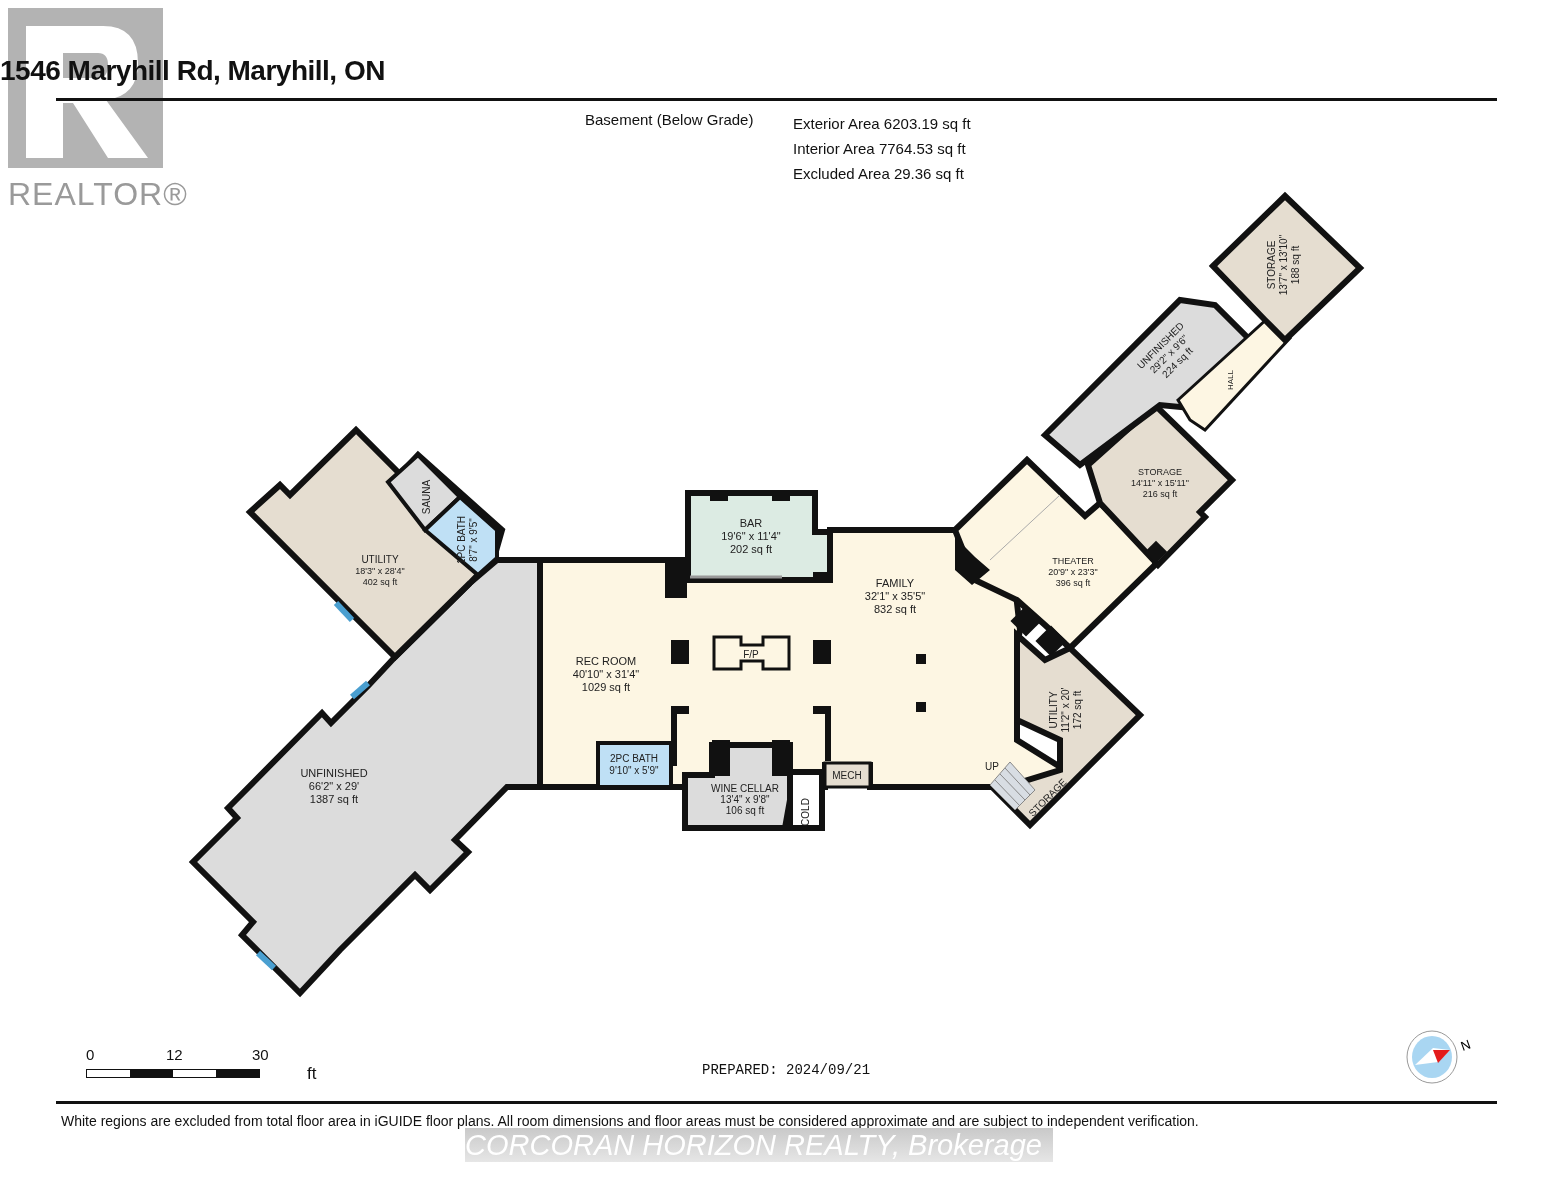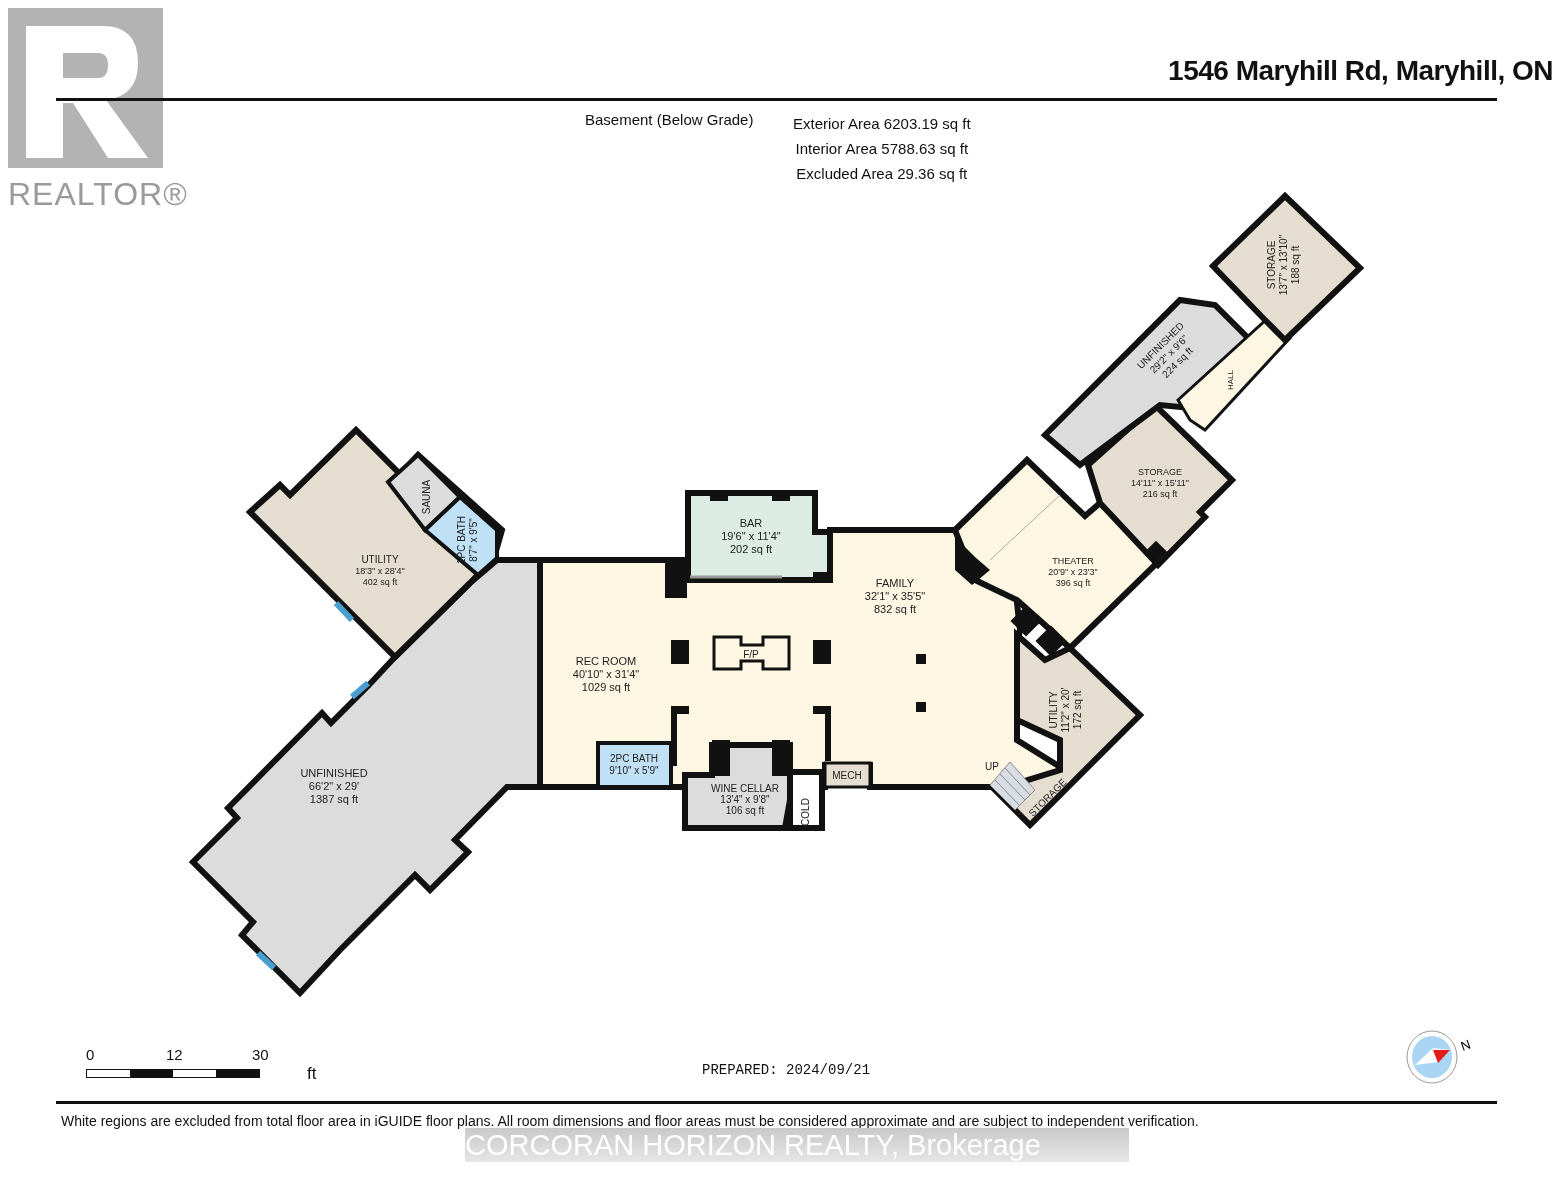--- a/index.html
+++ b/index.html
@@ -1,55 +1,55 @@
 <!DOCTYPE html>
 <html><head>
 <meta charset="utf-8">
 <style>
   html, body { margin:0; padding:0; background:#ffffff; }
   body { width:1553px; height:1200px; position:relative; overflow:hidden; font-family:"Liberation Sans", sans-serif; color:#111; }
   .logo { position:absolute; left:8px; top:8px; width:160px; height:200px;padding-left:40px; }
   .logo-box { position:absolute; left:0; top:0; width:155px; height:160px; background:#b3b3b3; }
   .logo-text { position:absolute; left:0; top:168px; font-size:32px; color:#9a9a9a; letter-spacing:1px; font-family:"Liberation Sans", sans-serif; }
-  .title { position:absolute; left:0; width:1553px; top:55px; text-align:right; font-size:28px; font-weight:bold; font-family:"Liberation Sans", sans-serif; letter-spacing:-0.5px; }
+  .title { position:absolute; left:0; width:1553px; top:55px; text-align:left; font-size:28px; font-weight:bold; font-family:"Liberation Sans", sans-serif; letter-spacing:-0.5px; }
   .rule-top { position:absolute; left:56px; top:98px; width:1441px; height:3px; background:#111; }
   .floor-label { position:absolute; left:585px; top:111px; font-size:15px; font-weight:normal; }
-  .areas { position:absolute; left:793px; top:111px; font-size:15px; line-height:25px;text-align:center; }
+  .areas { position:absolute; left:793px; top:111px; font-size:15px; line-height:25px; }
   .plan { position:absolute; left:0; top:0; }
   .lbl { font-family:"Liberation Sans", sans-serif; fill:#222; text-anchor:middle; }
   .scale { position:absolute; left:86px; top:1046px; width:200px; height:40px; }
   .scale-num { position:absolute; top:0; font-size:15px; }
   .scale-bar { position:absolute; top:23px; left:0; width:172px; height:7px; border:1px solid #111; display:flex; }
   .scale-bar span { flex:1; }
   .scale-unit { position:absolute; left:184px; top:18px; font-size:17px;margin-left:37px; }
   .prepared { position:absolute; left:702px; top:1062px; font-size:14px;font-family:Liberation Mono, monospace; }
   .compass { position:absolute; left:1405px; top:1030px; width:75px; height:55px; }
   .rule-bottom { position:absolute; left:56px; top:1101px; width:1441px; height:3px; background:#111; }
   .disclaimer { position:absolute; left:61px; top:1113px; font-size:14px; }
-  .watermark { position:absolute; left:465px; top:1128px; width:664px; height:34px; background:linear-gradient(#c9c9c9,#e6e6e6); color:#ffffff; font-size:29px; line-height:34px; white-space:nowrap; overflow:hidden; }
+  .watermark { position:absolute; left:465px; top:1128px; width:588px; height:34px; background:linear-gradient(#c9c9c9,#e6e6e6); color:#ffffff; font-size:29px; line-height:34px; white-space:nowrap; overflow:hidden;font-style:italic; }
 </style>
 </head>
 <body>
 
 <div class="logo">
   <div class="logo-box">
     <svg width="155" height="160" viewBox="0 0 155 160">
       <rect width="155" height="160" fill="#b3b3b3"></rect>
       <path d="M18 18 H95 Q130 18 130 55 Q130 88 98 92 L140 150 H100 L65 95 H55 V150 H18 Z M55 45 V70 H90 Q100 70 100 57 Q100 45 90 45 Z" fill="#ffffff"></path>
     </svg>
   </div>
   <div class="logo-text">REALTOR®</div>
 </div>
 
 <div class="title">1546 Maryhill Rd, Maryhill, ON</div>
 <div class="rule-top"></div>
 <div class="floor-label">Basement (Below Grade)</div>
 <div class="areas">
   <div>Exterior Area 6203.19 sq ft</div>
-  <div>Interior Area 5788.63 sq ft</div>
+  <div>Interior Area 7764.53 sq ft</div>
   <div>Excluded Area 29.36 sq ft</div>
 </div>
 
 <svg class="plan" width="1553" height="1200" viewBox="0 0 1553 1200">
 
   <polygon points="540,560 540,787 507,787 455,840 468,852 430,890 415,875 340,950 300,993 242,935 253,922 193,862 237,818 228,808 322,713 331,723 368,686 395,657 470,583 497,560" fill="#dcdcdc" stroke="#111" stroke-width="6" stroke-linejoin="miter"></polygon>
 
   <polygon points="250,512 280,485 290,495 356,430 400,474 418,455 502,530 494,558 470,583 395,657" fill="#e5ddd0" stroke="#111" stroke-width="6"></polygon>
 
   <polygon points="388,482 418,455 460,497 425,530" fill="#dcdcdc" stroke="#111" stroke-width="4"></polygon>

